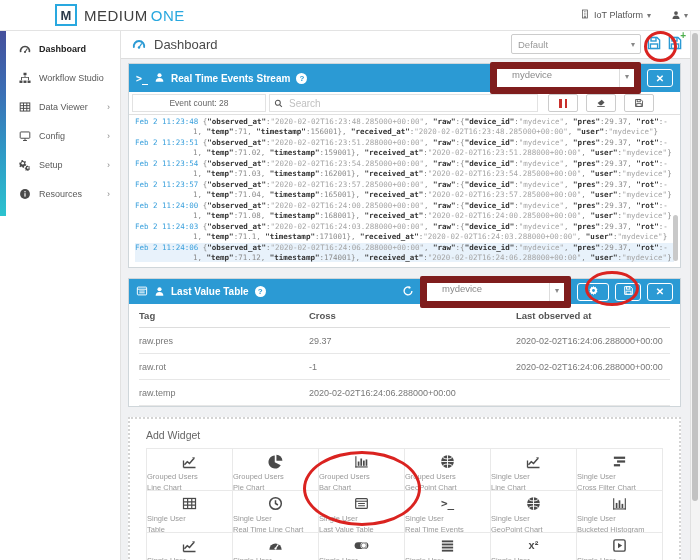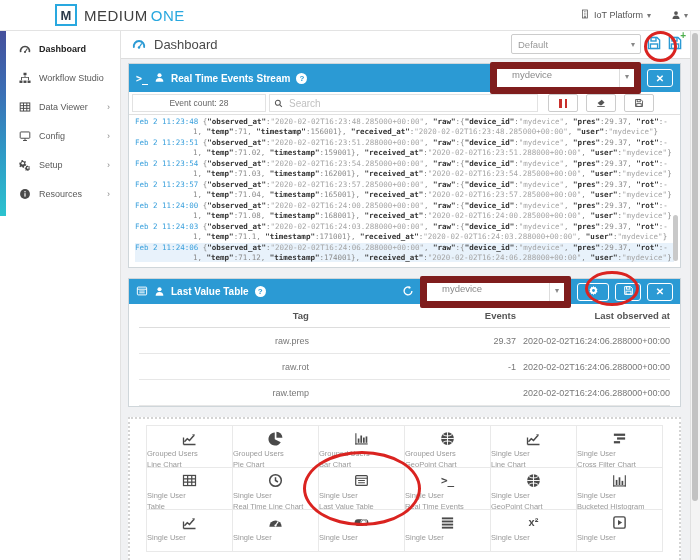--- a/index.html
+++ b/index.html
@@ -86,21 +86,21 @@
   .logArea{position:relative;height:150px;overflow:hidden;background:#fff;padding:2px 6px 0 6px;}
   .entry{font-family:"DejaVu Sans Mono",monospace;font-size:7.5px;line-height:9.5px;color:#8a8a8a;
          padding-left:58px;text-indent:-58px;margin-bottom:2px;word-break:break-all;}
   .entry .etime{color:#3aa0dc;}
   .entry b{color:#333;}
   .entry .s{color:#a5a5a5;}
   .entry.highlight{background:#e8f2fb;}
   .logScroll{position:absolute;right:2px;top:100px;width:5px;height:46px;background:#c9c9c9;border-radius:3px;}
   
   .lvt .wHead{height:25px;}
-  .lvtTable{padding:0 10px;text-align:right;}
+  .lvtTable{padding:0 10px;}
   .lvtRow{display:flex;align-items:center;height:25px;border-bottom:1px solid #e7e7e7;font-size:9px;color:#777;}
   .lvtRow.header{height:23px;font-size:9.5px;color:#555;font-weight:bold;border-bottom:1px solid #ddd;}
   .c1{flex:0 0 32%;}.c2{flex:0 0 39%;}.c3{flex:1;}
   
   .addw{border:2px dotted #d4d4d4;background:#fff;margin:0 0 6px 0;padding:6px 14px 10px 14px;}
   .addwTitle{font-size:10.5px;color:#666;margin:4px 0 7px 2px;}
   .awgrid{display:grid;grid-template-columns:repeat(6,1fr);border-top:1px solid #e9e9e9;
           border-left:1px solid #e9e9e9;margin:0 2px;}
   .awcell{border-right:1px solid #e9e9e9;border-bottom:1px solid #e9e9e9;height:42px;
           text-align:left;padding-top:4px;box-sizing:border-box;cursor:pointer;background:#fff;}
@@ -359,21 +359,21 @@
                 <rect x="4.4" y="9" width="7.2" height="4.4"></rect>
               </svg></span>
           </button>
         <button class="hBtn">
             <span>✕</span>
           </button>
       </div>
       <div class="lvtTable">
         <div class="lvtRow header">
           <span class="c1">Tag</span>
-          <span class="c2">Events</span>
+          <span class="c2">Cross</span>
           <span class="c3">Last observed at</span>
         </div>
 
           <div class="lvtRow">
             <span class="c1">raw.pres</span>
             <span class="c2">29.37</span>
             <span class="c3">2020-02-02T16:24:06.288000+00:00</span>
           </div>
 
           <div class="lvtRow">
@@ -384,20 +384,21 @@
 
           <div class="lvtRow">
             <span class="c1">raw.temp</span>
             <span class="c3">2020-02-02T16:24:06.288000+00:00</span>
           </div>
 
       </div>
     </section>
 
     <section class="addw">
+      <div class="addwTitle">Add Widget</div>
       <div class="awgrid">
 
           <div class="awcell">
             <div class="awIcon">
               <svg viewBox="0 0 16 16">
                 <path d="M1.6 14.4h12.8M1.6 14.4V7" fill="none" stroke="currentColor" stroke-width="1.4"></path>
                 <path d="M2.6 11.4l3-3.2 2.4 1.8 4.6-5.2" fill="none" stroke="currentColor" stroke-width="1.6"></path>
                 <path d="M13.6 3.4l-3 .3 2.6 2z" fill="currentColor"></path>
               </svg>
             </div>

